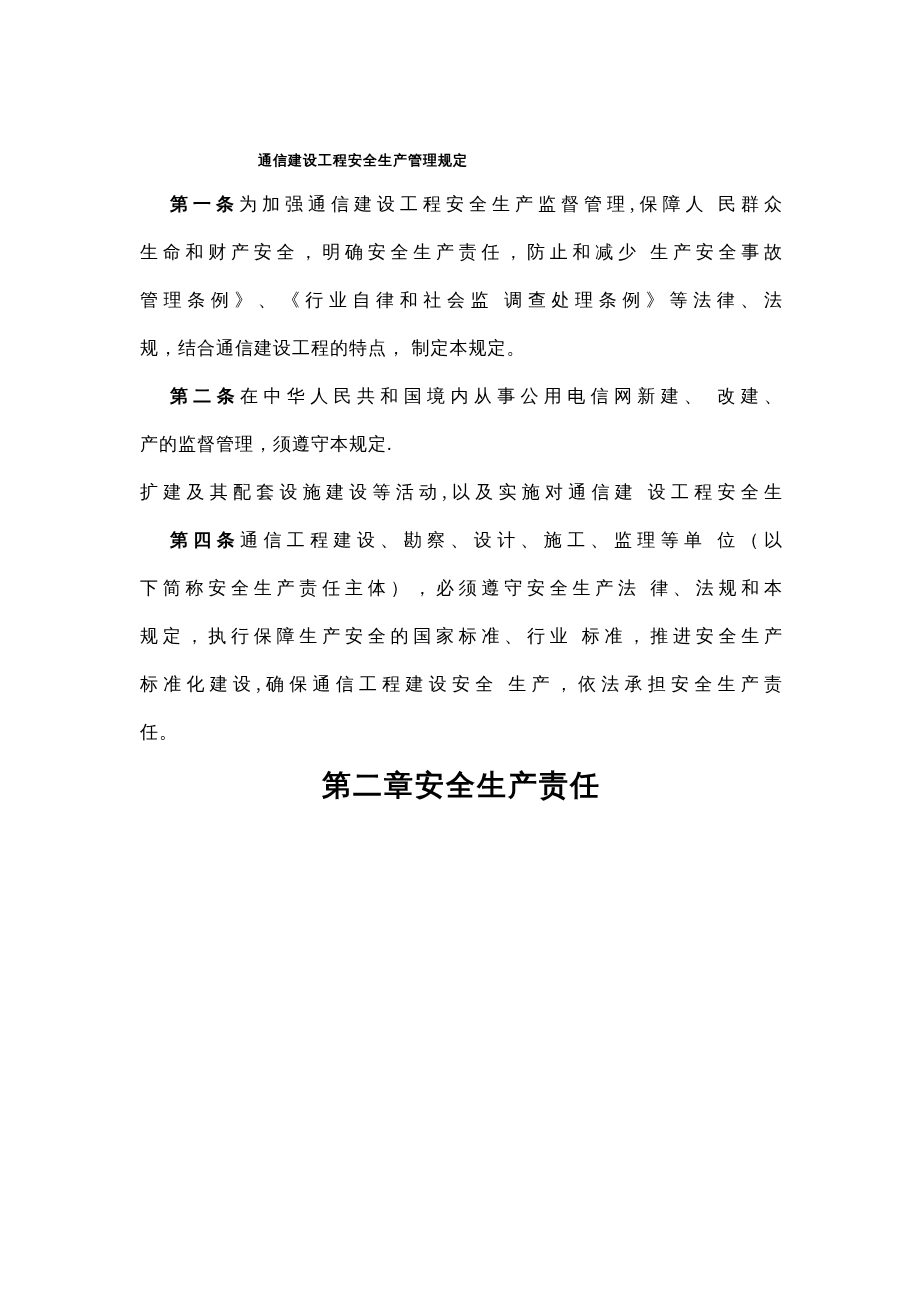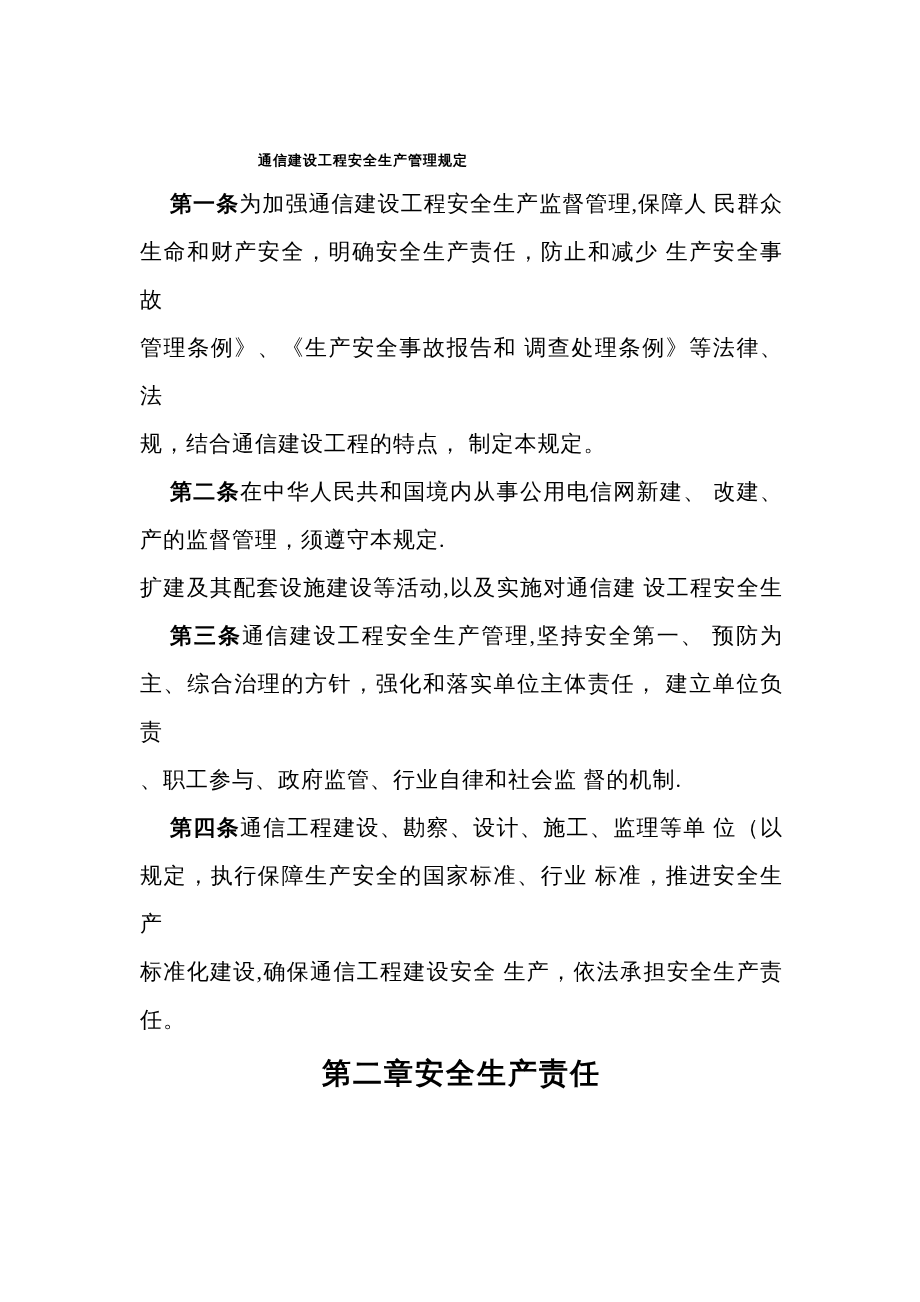--- a/index.html
+++ b/index.html
@@ -39,21 +39,21 @@
     line-height: 46px;
     font-weight: bold;
     font-family: "Liberation Sans", sans-serif;
     letter-spacing: 2px;
     margin: 6px 0 14px 0;
   }
   .paragraph {
     margin: 0;
   }
   .line {
-    font-size: 22px;
+    font-size: 18px;
     line-height: 48px;
     letter-spacing: 1px;
     white-space: pre-wrap;
     text-align: justify;
     text-align-last: justify;
   }
   .line.first {
     text-indent: 30px;
   }
   .line.last {
@@ -66,34 +66,30 @@
 </style>
 </head>
 <body>
 
 <div class="page">
   <div class="page-header">通信建设工程安全生产管理规定</div>
   <div class="content" id="content">
       <div class="paragraph">
         <div class="line first"><span class="lead">第一条</span>为加强通信建设工程安全生产监督管理,保障人 民群众</div>
         <div class="line">生命和财产安全，明确安全生产责任，防止和减少 生产安全事故</div>
-        <div class="line">管理条例》、《生产安全事故报告和 调查处理条例》等法律、法</div>
+        <div class="line">管理条例》、《行业自律和社会监 调查处理条例》等法律、法</div>
         <div class="line last">规，结合通信建设工程的特点， 制定本规定。</div>
       </div>
       <div class="paragraph">
         <div class="line first"><span class="lead">第二条</span>在中华人民共和国境内从事公用电信网新建、 改建、</div>
         <div class="line last">产的监督管理，须遵守本规定.</div>
         <div class="line">扩建及其配套设施建设等活动,以及实施对通信建 设工程安全生</div>
       </div>
       <div class="paragraph">
-        <div class="line first"><span class="lead">第三条</span>通信建设工程安全生产管理,坚持安全第一、 预防为</div>
-        <div class="line">主、综合治理的方针，强化和落实单位主体责任， 建立单位负责</div>
-        <div class="line last">、职工参与、政府监管、行业自律和社会监 督的机制.</div>
-      </div>
-      <div class="paragraph">
         <div class="line first"><span class="lead">第四条</span>通信工程建设、勘察、设计、施工、监理等单 位（以</div>
+        <div class="line">下简称安全生产责任主体），必须遵守安全生产法 律、法规和本</div>
         <div class="line">规定，执行保障生产安全的国家标准、行业 标准，推进安全生产</div>
         <div class="line">标准化建设,确保通信工程建设安全 生产，依法承担安全生产责</div>
         <div class="line last">任。</div>
       </div>
       <div class="chapter-heading">第二章安全生产责任</div>
     </div>
 </div>
 
 </body></html>

